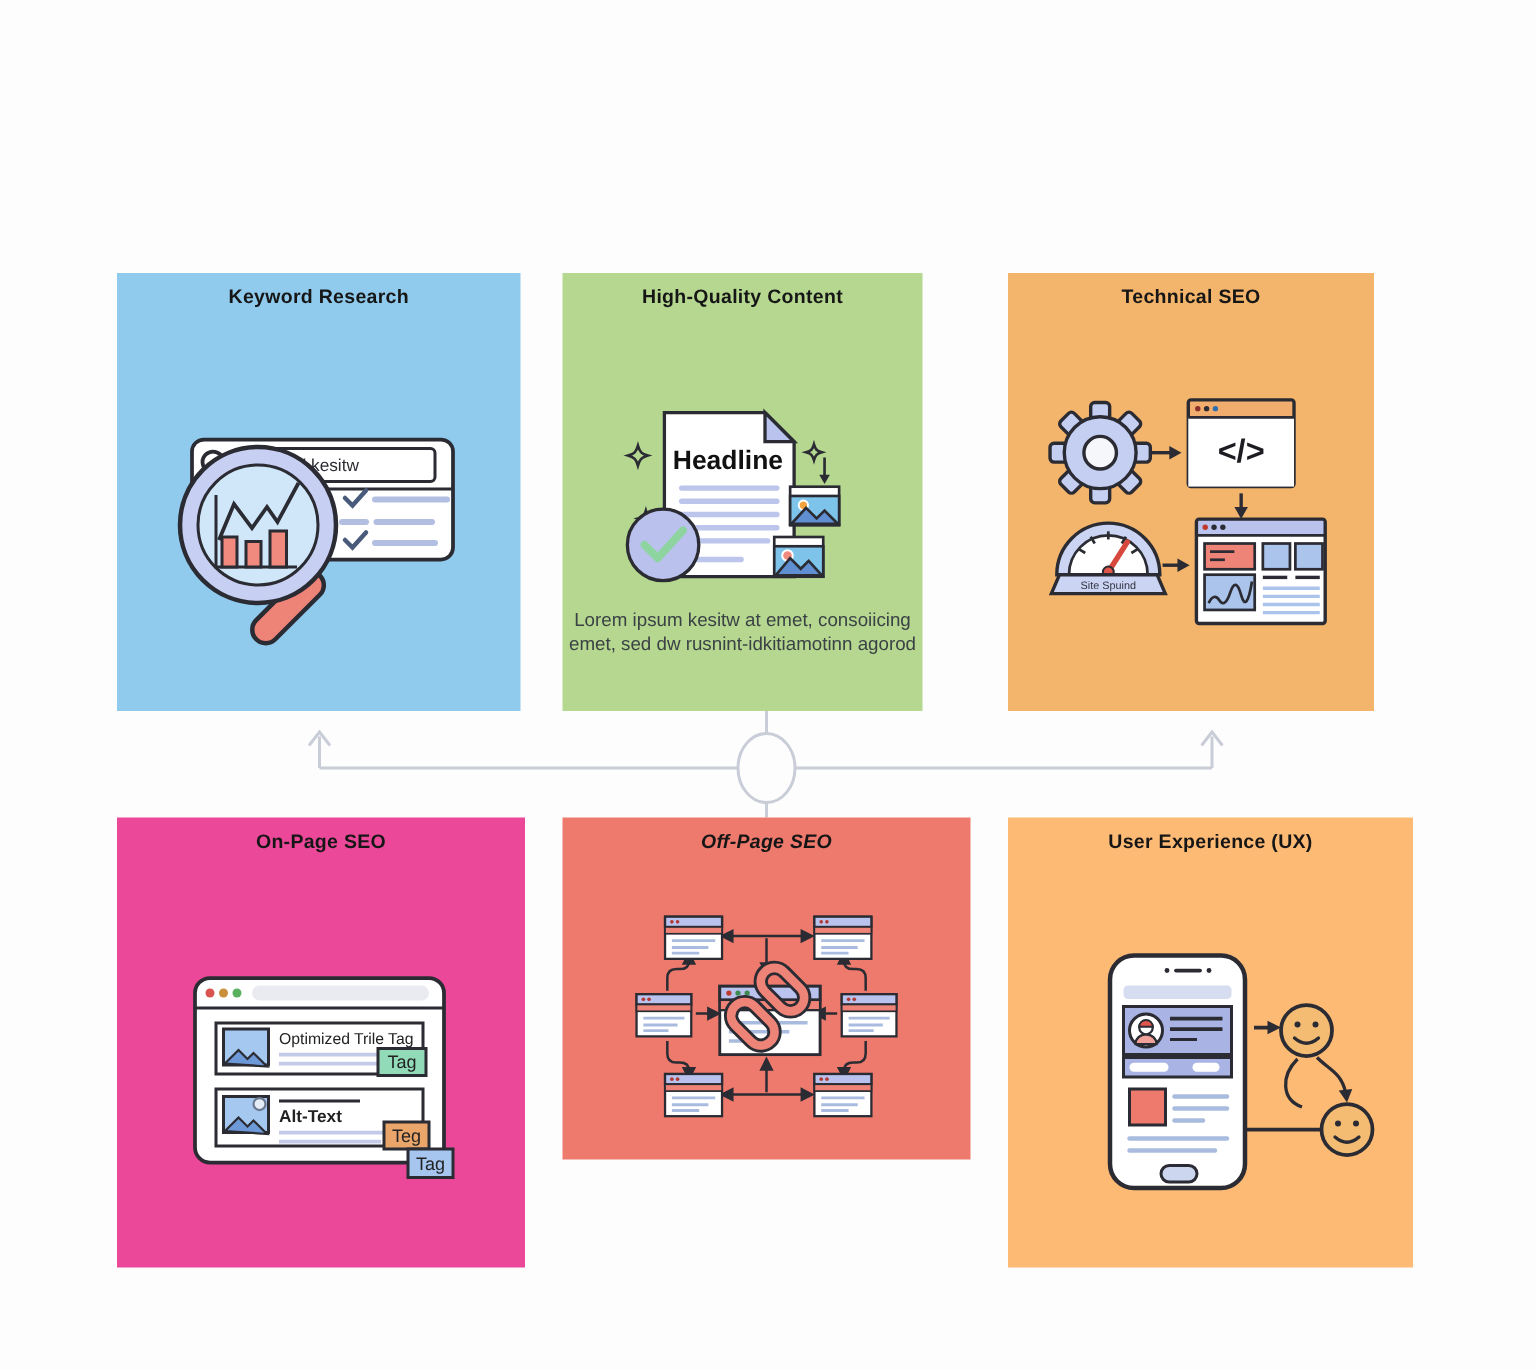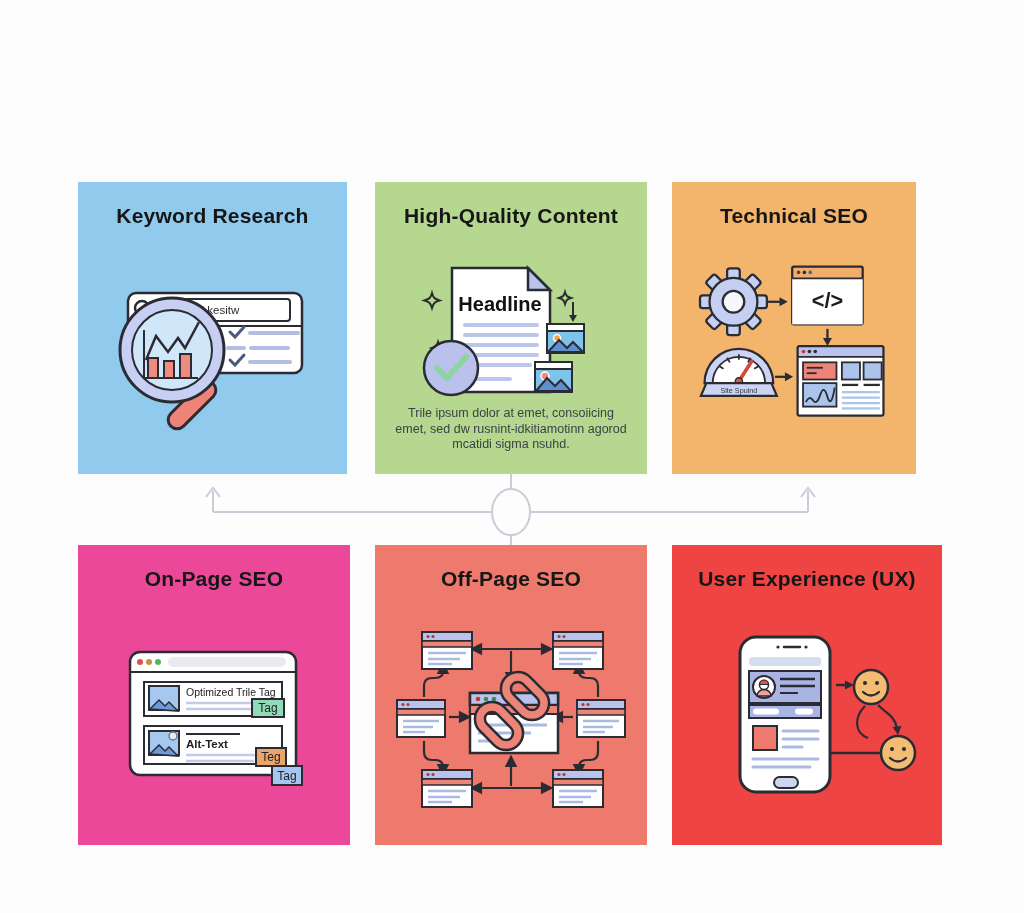--- a/index.html
+++ b/index.html
@@ -1,21 +1,21 @@
 <!DOCTYPE html>
 <html><head>
 <meta charset="utf-8">
 <style>
   html,body{margin:0;padding:0;}
   body{width:1024px;height:913px;position:relative;background:#fdfdfd;
        font-family:"Liberation Sans",sans-serif;overflow:hidden;}
   .stage{position:absolute;inset:0;}
   .connector{position:absolute;left:0;top:0;}
   .panel{position:absolute;box-sizing:border-box;}
-  .panel-title{margin:0;padding-top:22px;text-align:center;font-size:21px;
+  .panel-title{margin:0;padding-top:8px;text-align:center;font-size:13px;
                font-weight:bold;color:#161616;letter-spacing:.2px;}
   .panel svg.art{position:absolute;inset:0;width:100%;height:100%;display:block;}
   svg text{font-family:"Liberation Sans",sans-serif;}
   .body-text{position:absolute;left:0;right:0;top:224px;text-align:center;
              font-size:12.5px;line-height:15.5px;color:#3b4246;}
 </style>
 </head>
 <body>
 
 <div class="stage">
@@ -61,21 +61,21 @@
           <path d="M66,148 V196 H120" fill="none" stroke="#2b2b33" stroke-width="2"></path>
           <rect x="70" y="176" width="10" height="20" fill="#f08a7e" stroke="#2b2b33" stroke-width="2"></rect>
           <rect x="86" y="179" width="10" height="17" fill="#f08a7e" stroke="#2b2b33" stroke-width="2"></rect>
           <rect x="102" y="172" width="11" height="24" fill="#f08a7e" stroke="#2b2b33" stroke-width="2"></rect>
           <polyline points="68,178 78,154 90,170 100,156 107,166 121,140" fill="none" stroke="#2b2b33" stroke-width="2.5"></polyline>
         </g>
       </g>
     </svg>
   </section>
 
-  <section class="panel" style="left: 375px; top: 182px; width: 272px; height: 292px; background-color: rgb(181, 215, 143);">
+  <section class="panel" style="left: 375px; top: 182px; width: 240px; height: 292px; background-color: rgb(181, 215, 143);">
     <h2 class="panel-title">High-Quality Content</h2>
     <svg class="art" viewBox="0 0 272 292">
       <g fill="none" stroke="#2b2b33" stroke-width="2">
         <path d="M57,111 c1.5,5 2.5,6 7.5,7.5 c-5,1.5 -6,2.5 -7.5,7.5 c-1.5,-5 -2.5,-6 -7.5,-7.5 c5,-1.5 6,-2.5 7.5,-7.5 Z"></path>
         <path d="M63,160 c1.2,4 2,4.8 6,6 c-4,1.2 -4.8,2 -6,6 c-1.2,-4 -2,-4.8 -6,-6 c4,-1.2 4.8,-2 6,-6 Z"></path>
       </g>
       <g>
         <path d="M77,86 L153,86 L175,108 L175,210 L77,210 Z" fill="#ffffff" stroke="#2b2b33" stroke-width="2.5"></path>
         <path d="M153,86 L153,108 L175,108 Z" fill="#b9c3ee" stroke="#2b2b33" stroke-width="2.5"></path>
         <text x="125" y="129" text-anchor="middle" font-size="20" font-weight="bold" fill="#111111">Headline</text>
@@ -104,23 +104,22 @@
         <rect x="160" y="187" width="37" height="23" fill="#7ec3ea" stroke="#2b2b33" stroke-width="2"></rect>
         <circle cx="170" cy="194" r="4" fill="#f08a7e" stroke="#ffffff" stroke-width="1.5"></circle>
         <path d="M161,209 L172,196 L180,204 L186,198 L196,209 Z" fill="#5f8fd0" stroke="#2b2b33" stroke-width="2"></path>
       </g>
       <g>
         <circle cx="76" cy="186" r="27" fill="#b9c1ec" stroke="#2b2b33" stroke-width="2.5"></circle>
         <path d="M62,186 l10,10 19,-21" fill="none" stroke="#8ed4a0" stroke-width="6" stroke-linecap="round" stroke-linejoin="round"></path>
       </g>
     </svg>
     <div class="body-text">
-      <div>Trile ipsum dolor at emet, consoiicing</div>
+      <div>Lorem ipsum kesitw at emet, consoiicing</div>
       <div>emet, sed dw rusnint-idkitiamotinn agorod</div>
-      <div>mcatidi  sigma nsuhd.</div>
     </div>
   </section>
 
   <section class="panel" style="left: 672px; top: 182px; width: 244px; height: 292px; background-color: rgb(243, 181, 107);">
     <h2 class="panel-title">Technical SEO</h2>
     <svg class="art" viewBox="0 0 270 292">
       <g transform="translate(68,117)">
         <g fill="#c5cff1" stroke="#2b2b33" stroke-width="2.5">
           <rect x="-7" y="-37" width="14" height="16" rx="3"></rect>
           <rect x="-7" y="-37" width="14" height="16" rx="3" transform="rotate(45)"></rect>
@@ -235,21 +234,21 @@
           <text x="193" y="216" text-anchor="middle" font-size="12" fill="#222222">Teg</text>
         </g>
       </g>
       <g>
         <rect x="194" y="221" width="30" height="19" fill="#a6c6f0" stroke="#2b2b33" stroke-width="2"></rect>
         <text x="209" y="235" text-anchor="middle" font-size="12" fill="#222222">Tag</text>
       </g>
     </svg>
   </section>
 
-  <section class="panel" style="left: 375px; top: 545px; width: 272px; height: 300px; background-color: rgb(238, 122, 109);">
+  <section class="panel" style="left: 375px; top: 545px; width: 272px; height: 228px; background-color: rgb(238, 122, 109); font-style: italic;">
     <h2 class="panel-title">Off-Page SEO</h2>
     <svg class="art" viewBox="0 0 272 300">
       <g stroke="#2b2b33" stroke-width="2.2" fill="none">
         <path d="M104,104 H169"></path>
         <polygon points="97,104 106,99.5 106,108.5" fill="#2b2b33"></polygon>
         <polygon points="176,104 167,99.5 167,108.5" fill="#2b2b33"></polygon>
         <path d="M136,106 V129"></path>
         <polygon points="136,137 131.5,128 140.5,128" fill="#2b2b33"></polygon>
         <path d="M104,243 H169"></path>
         <polygon points="97,243 106,238.5 106,247.5" fill="#2b2b33"></polygon>
@@ -364,21 +363,21 @@
         </g>
         <g transform="translate(150,151) rotate(-45)">
           <rect x="-12" y="-22" width="24" height="44" rx="12" fill="none" stroke="#ee8477" stroke-width="10"></rect>
           <rect x="-17" y="-27" width="34" height="54" rx="17" fill="none" stroke="#2b2b33" stroke-width="2.5"></rect>
           <rect x="-7" y="-17" width="14" height="34" rx="7" fill="none" stroke="#2b2b33" stroke-width="2.5"></rect>
         </g>
       </g>
     </svg>
   </section>
 
-  <section class="panel" style="left: 672px; top: 545px; width: 270px; height: 300px; background-color: #ef4444;">
+  <section class="panel" style="left: 672px; top: 545px; width: 270px; height: 300px; background-color: #fdba74;">
     <h2 class="panel-title">User Experience (UX)</h2>
     <svg class="art" viewBox="0 0 270 300">
       <line x1="158" y1="208" x2="208" y2="208" stroke="#2b2b33" stroke-width="2.5"></line>
       <g>
         <rect x="68" y="92" width="90" height="155" rx="16" fill="#ffffff" stroke="#2b2b33" stroke-width="3"></rect>
         <circle cx="106" cy="102" r="1.6" fill="#2b2b33"></circle>
         <line x1="112" y1="102" x2="128" y2="102" stroke="#2b2b33" stroke-width="2.5" stroke-linecap="round"></line>
         <circle cx="134" cy="102" r="1.6" fill="#2b2b33"></circle>
         <rect x="77" y="112" width="72" height="9" rx="3" fill="#d6ddf0"></rect>
         <g>

